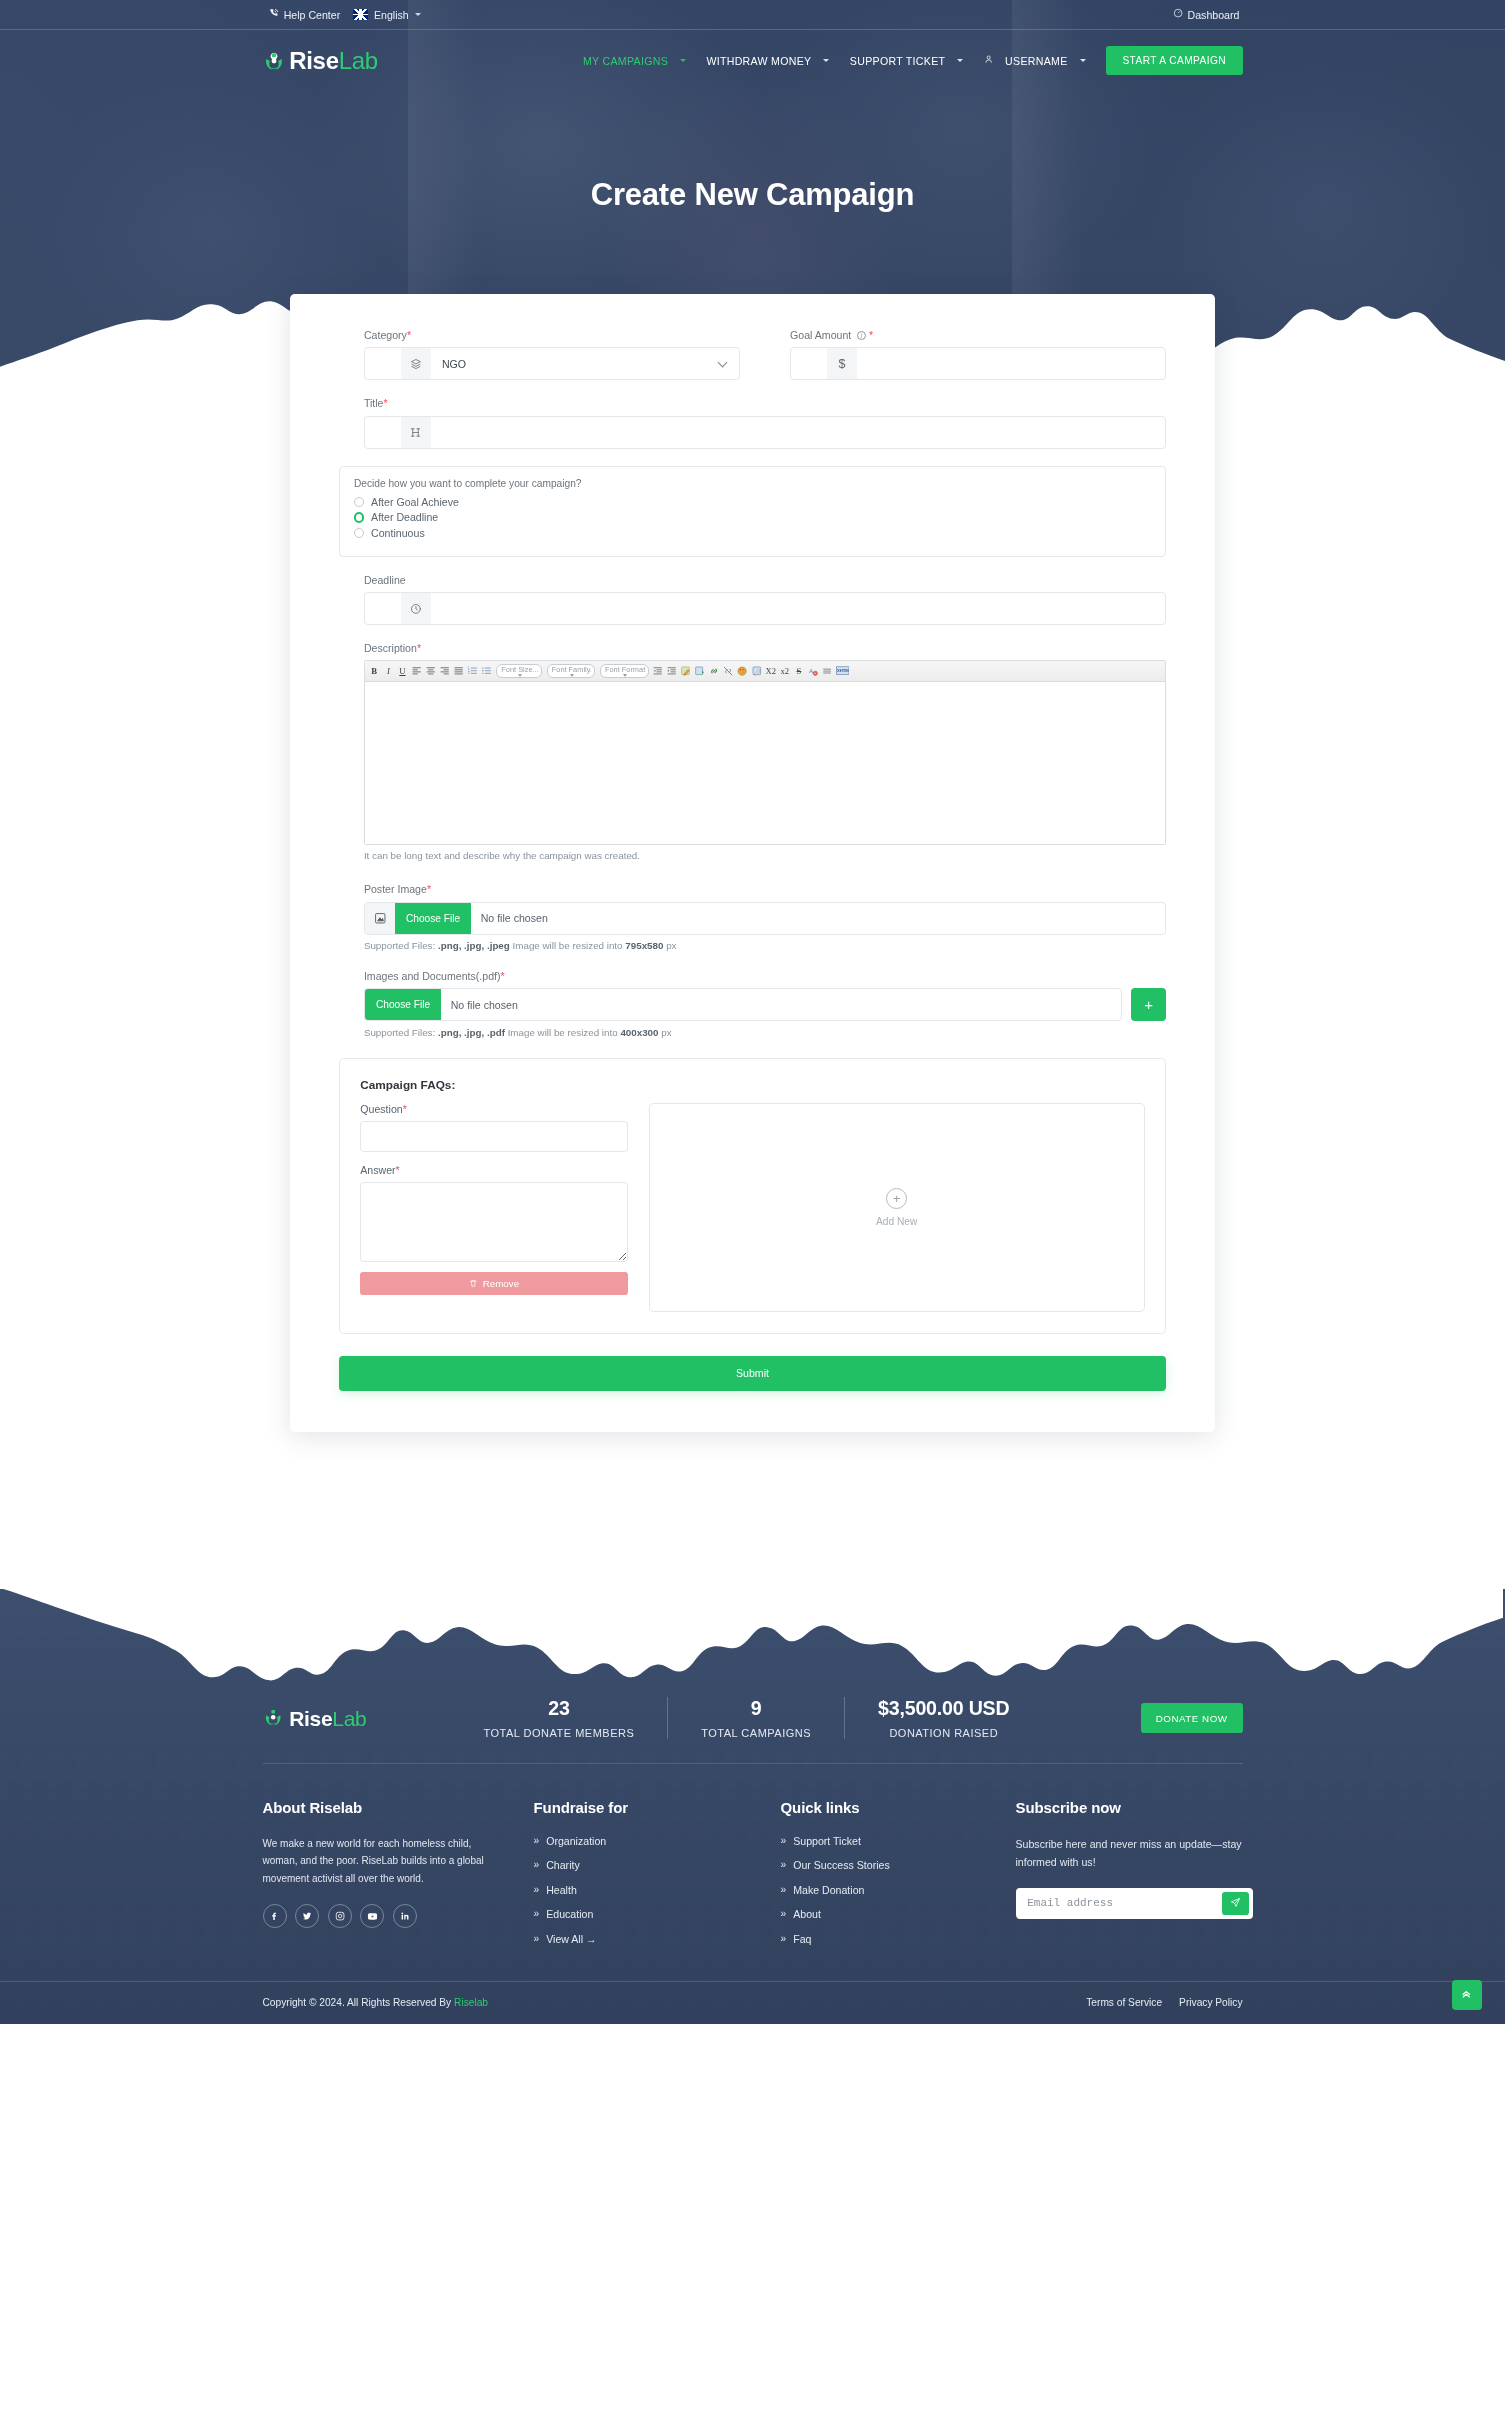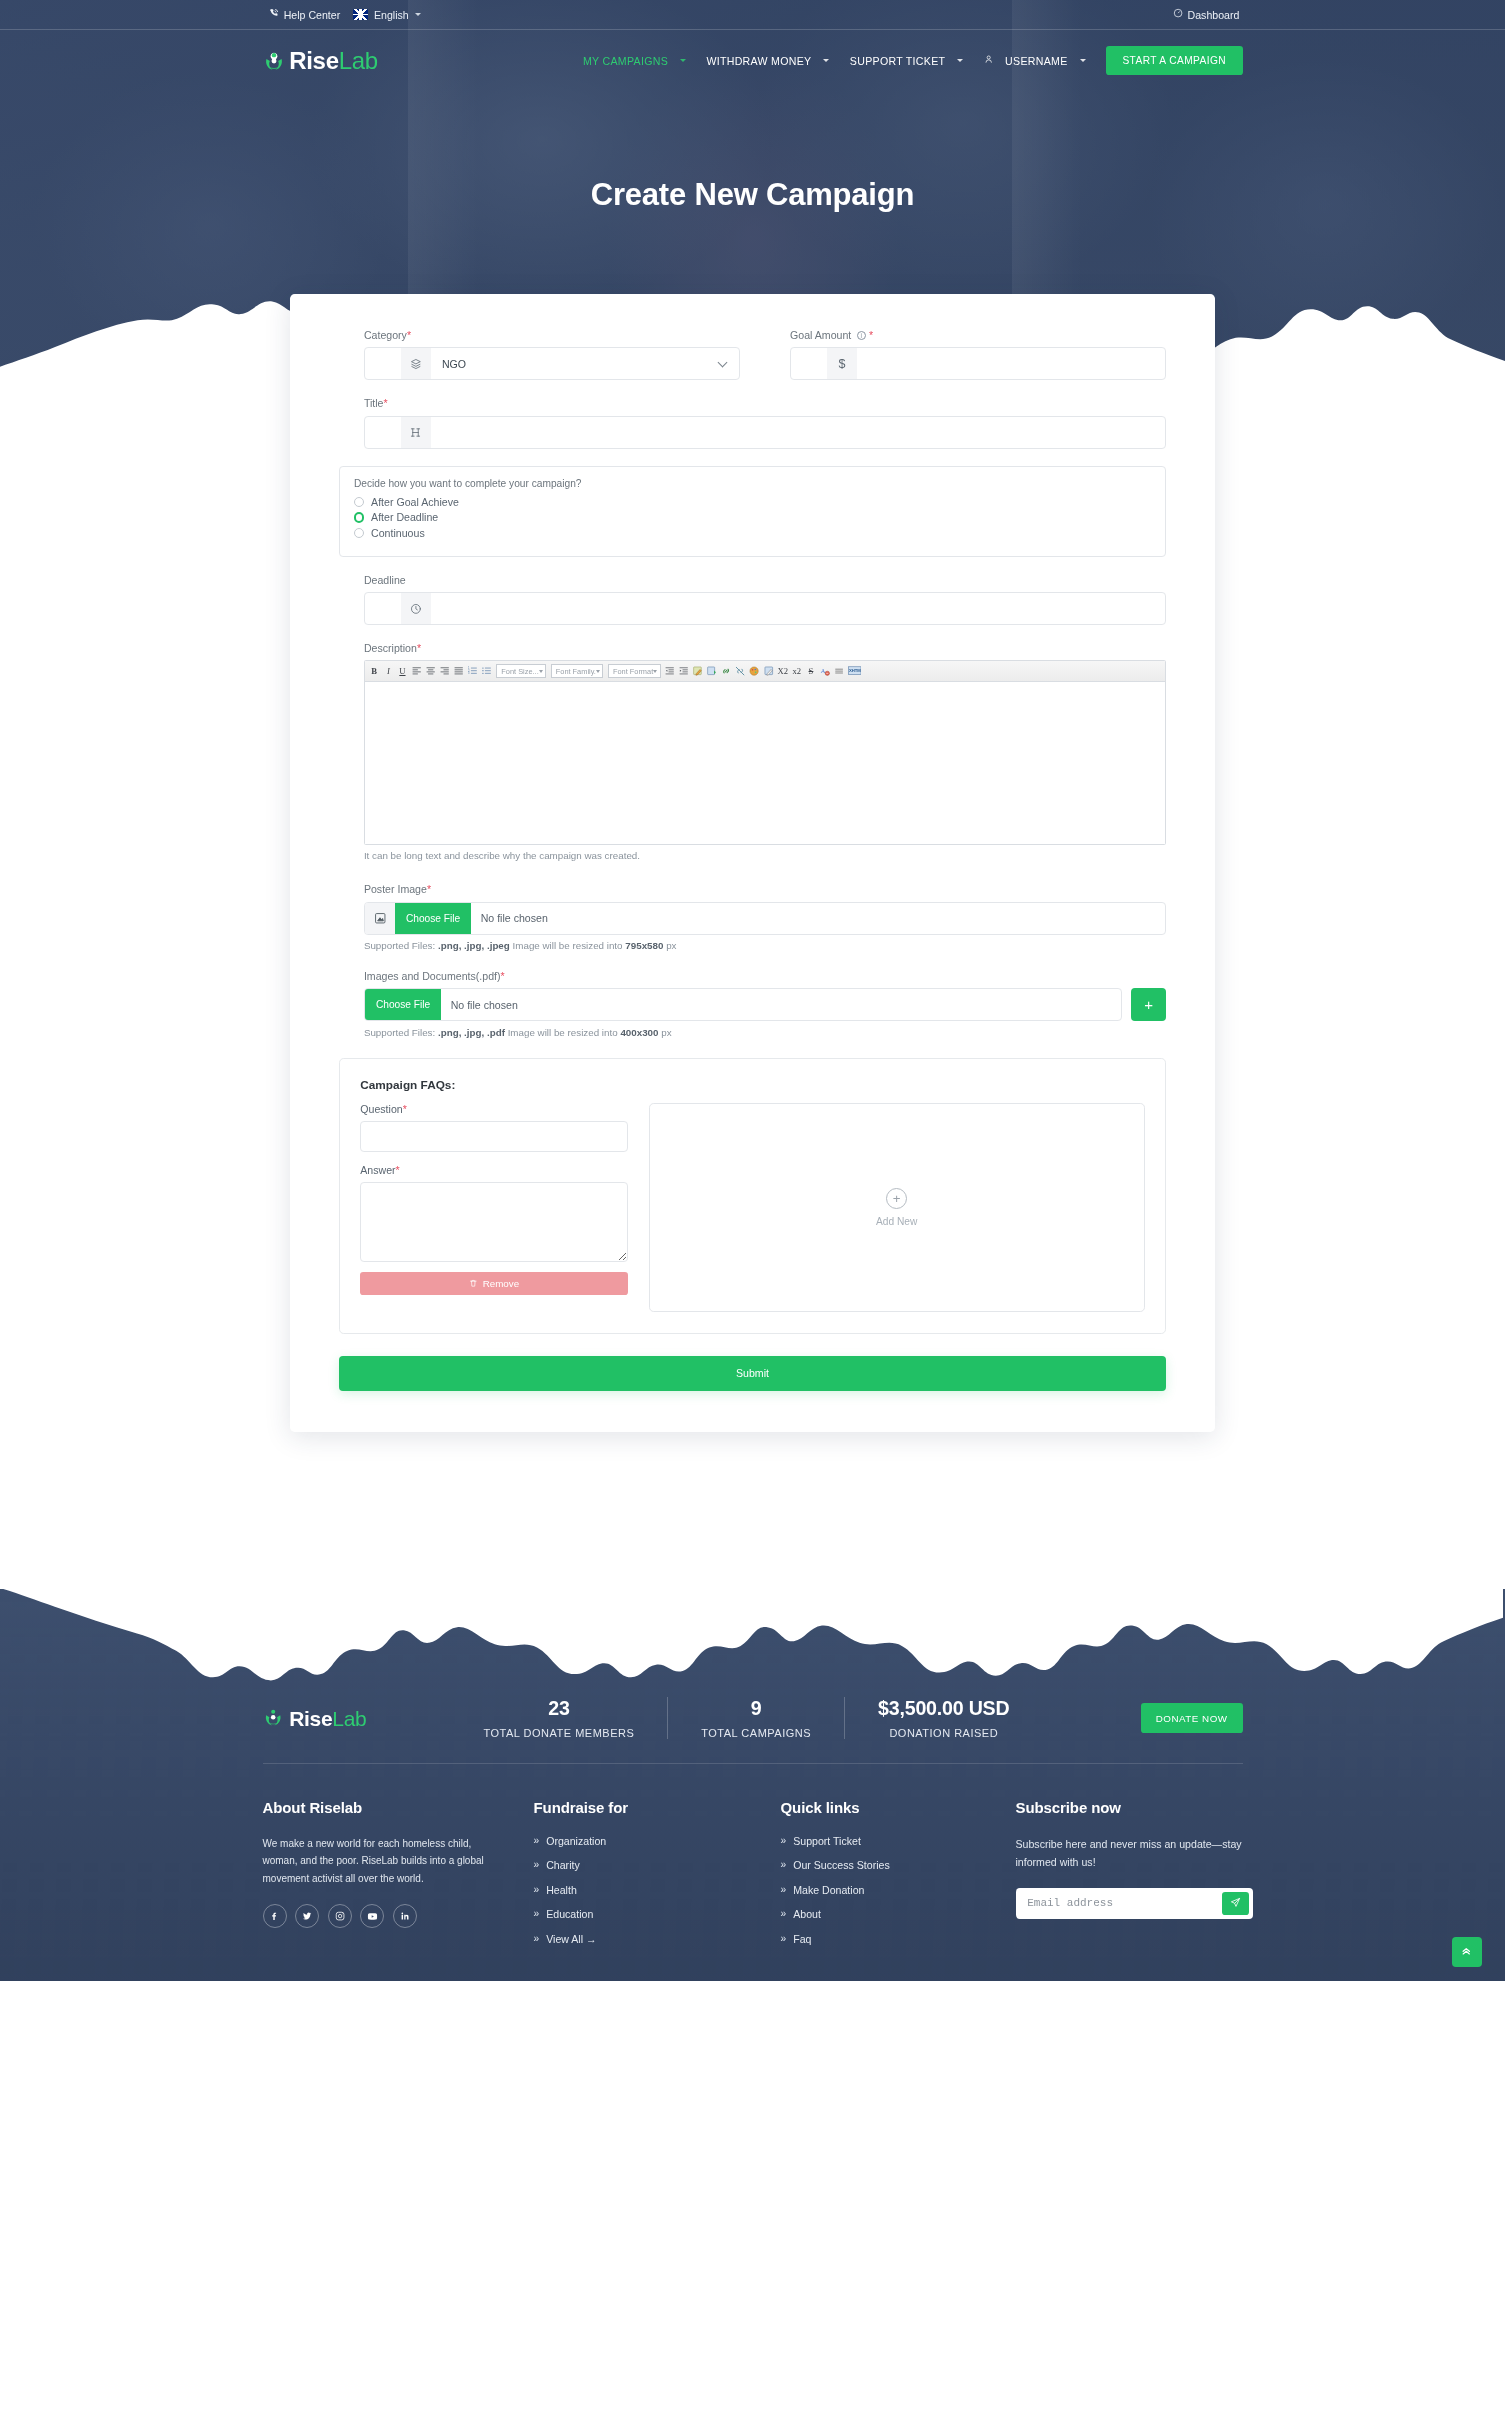--- a/index.html
+++ b/index.html
@@ -170,21 +170,21 @@
     background: linear-gradient(180deg,#f6f6f6,#ececec);
     border-bottom:0.8px solid #d9dde2;
     height: 20.4px; display:flex; align-items:center; gap:1.6px; padding: 0 3.1px;
     overflow: hidden;
   }
   .tb { font-size: 8.6px; color:#3f4349; width:12.5px; text-align:center; display:flex;align-items:center;justify-content:center;height:14px; cursor:pointer;}
   .tb svg { display:block; }
   .tb-sel {
     height: 13.3px; min-width: 41px; border:0.8px solid #c8cdd3; background:#fff;
     font-size: 7.4px; color:#9aa1a9; display:flex; align-items:center; justify-content:space-between;
-    padding: 0 2.4px 0 3.9px; margin: 0 1.6px; border-radius:0; cursor:pointer;
+    padding: 0 2.4px 0 3.9px; margin: 0 1.6px; border-radius:6px; cursor:pointer;flex-direction:column;
   }
   .tb-sel .tiny-caret { width:0;height:0;border-left:2.4px solid transparent;border-right:2.4px solid transparent;border-top:3.1px solid #9aa1a9; }
   .editor-body { height: 162px; background:#fff; }
   .hint { font-size: 9.8px; color:#8a939c; margin-top: 5.5px; }
 
   
   .file-group {
     display:flex; align-items:stretch; border:0.8px solid #e3e6ea; border-radius:3.9px; height: 33px; overflow:hidden; background:#fff;
   }
   .choose-btn {
@@ -822,20 +822,31 @@
                   <path d="M21 3 3 10.5l7 3 3 7z"></path>
                   <path d="M21 3 10 14"></path>
                 </svg>
             </span>
           </button>
         </div>
       </div>
     </div>
   </div>
 
+  <div class="bottom-bar">
+    <div class="bottom-inner">
+      <div>
+        <span>Copyright © 2024. All Rights Reserved By </span><span class="riselab-link">Riselab</span>
+      </div>
+      <div class="bottom-links">
+        <span>Terms of Service</span>
+        <span>Privacy Policy</span>
+      </div>
+    </div>
+  </div>
 
   <button class="to-top">
     <span>
       <svg width="12.5" height="12.5" viewBox="0 0 24 24" fill="none" stroke="#fff" stroke-width="2.4" stroke-linecap="round" stroke-linejoin="round">
           <path d="M6 14l6-5 6 5"></path>
           <path d="M6 19l6-5 6 5"></path>
         </svg>
     </span>
   </button>
 </div>

